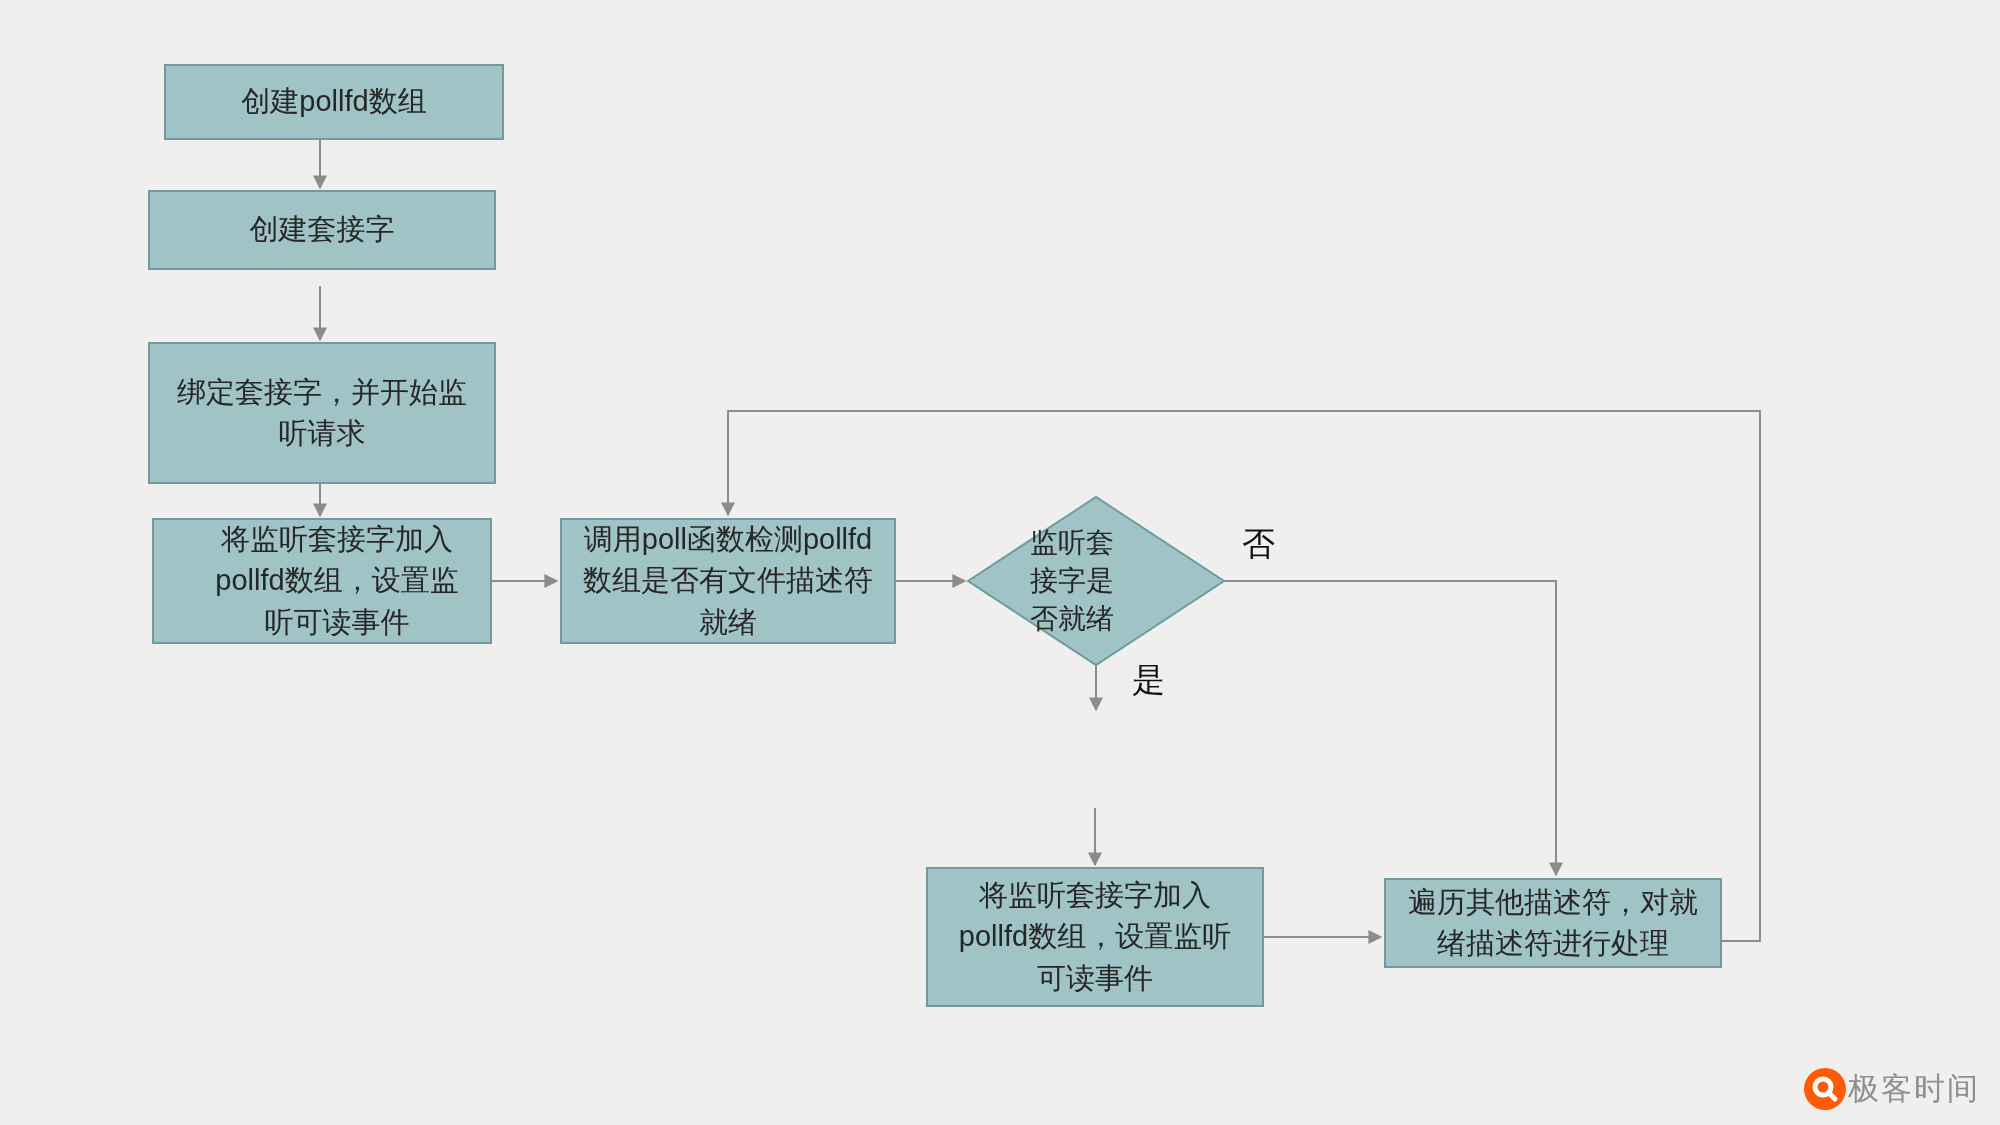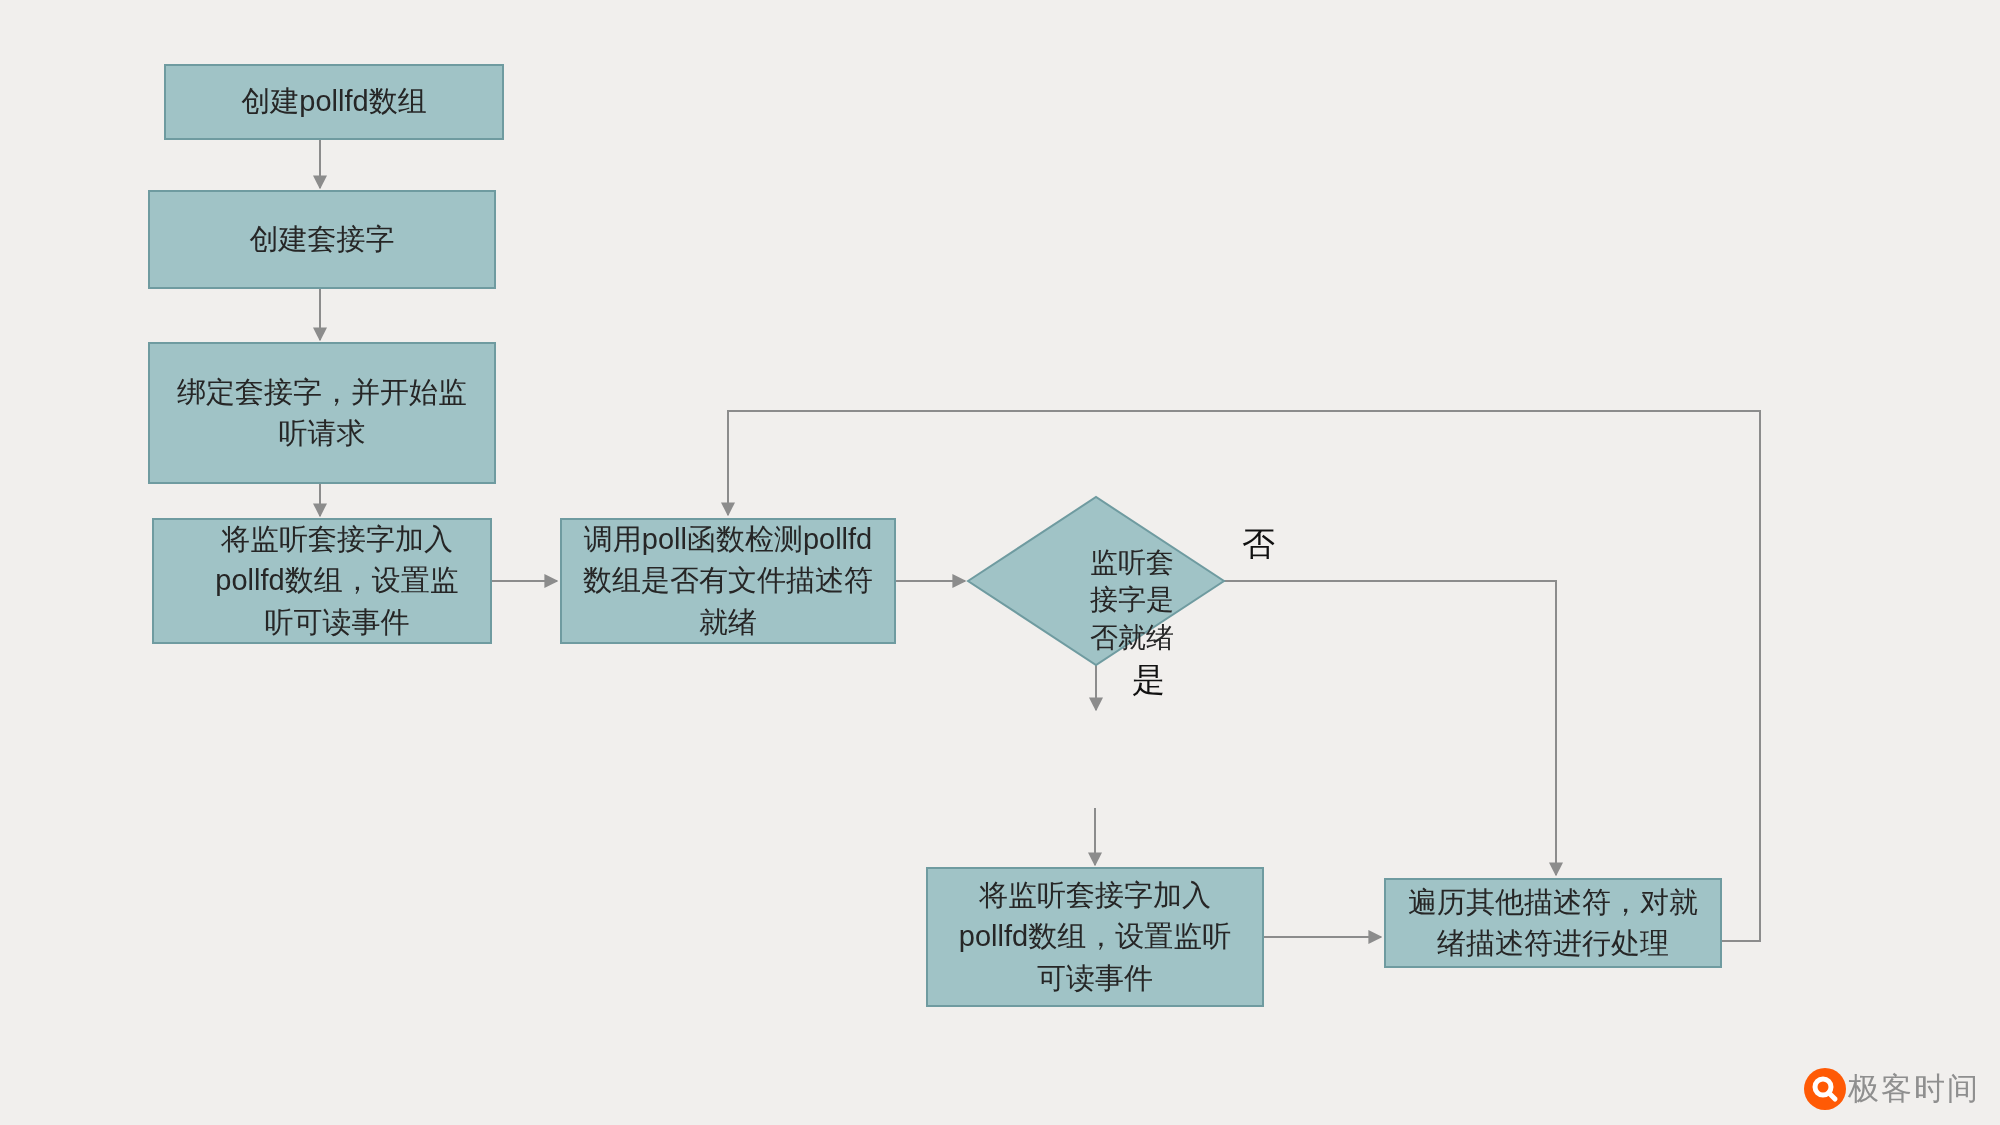--- a/index.html
+++ b/index.html
@@ -82,37 +82,37 @@
     <path class="connector" d="M1224 581 H1556 V875" marker-end="url(#arrowhead)"></path>
     <path class="connector" d="M1722 941 H1760 V411 H728 V515" marker-end="url(#arrowhead)"></path>
 
     <polygon class="diamond-shape" points="968,581 1096,497 1224,581 1096,665"></polygon>
   </svg>
 
   <div class="node" style="left:148px; top:64px; width:340px; height:76px;margin-left:16px;">
     <span>创建pollfd数组</span>
   </div>
 
-  <div class="node" style="left:148px; top:190px; width:348px; height:99px;">
+  <div class="node" style="left:148px; top:190px; width:348px; height:80px;">
     <span>创建套接字</span>
   </div>
 
   <div class="node" style="left:148px; top:342px; width:348px; height:142px;">
     <span>绑定套接字，并开始监听请求</span>
   </div>
 
   <div class="node" style="left:152px; top:518px; width:340px; height:126px;padding-left:48px;">
     <span>将监听套接字加入pollfd数组，设置监听可读事件</span>
   </div>
 
   <div class="node" style="left:560px; top:518px; width:336px; height:126px;">
     <span>调用poll函数检测pollfd数组是否有文件描述符就绪</span>
   </div>
 
-  <div class="diamond-label" style="left:1080px; top:505px; width:104px; height:152px;align-items:flex-end;">
+  <div class="diamond-label" style="left:1020px; top:505px; width:104px; height:152px;">
     <span>监听套接字是否就绪</span>
   </div>
 
 
   <div class="node" style="left:926px; top:867px; width:338px; height:140px;">
     <span>将监听套接字加入pollfd数组，设置监听可读事件</span>
   </div>
 
   <div class="node" style="left:1384px; top:878px; width:338px; height:90px;">
     <span>遍历其他描述符，对就绪描述符进行处理</span>

